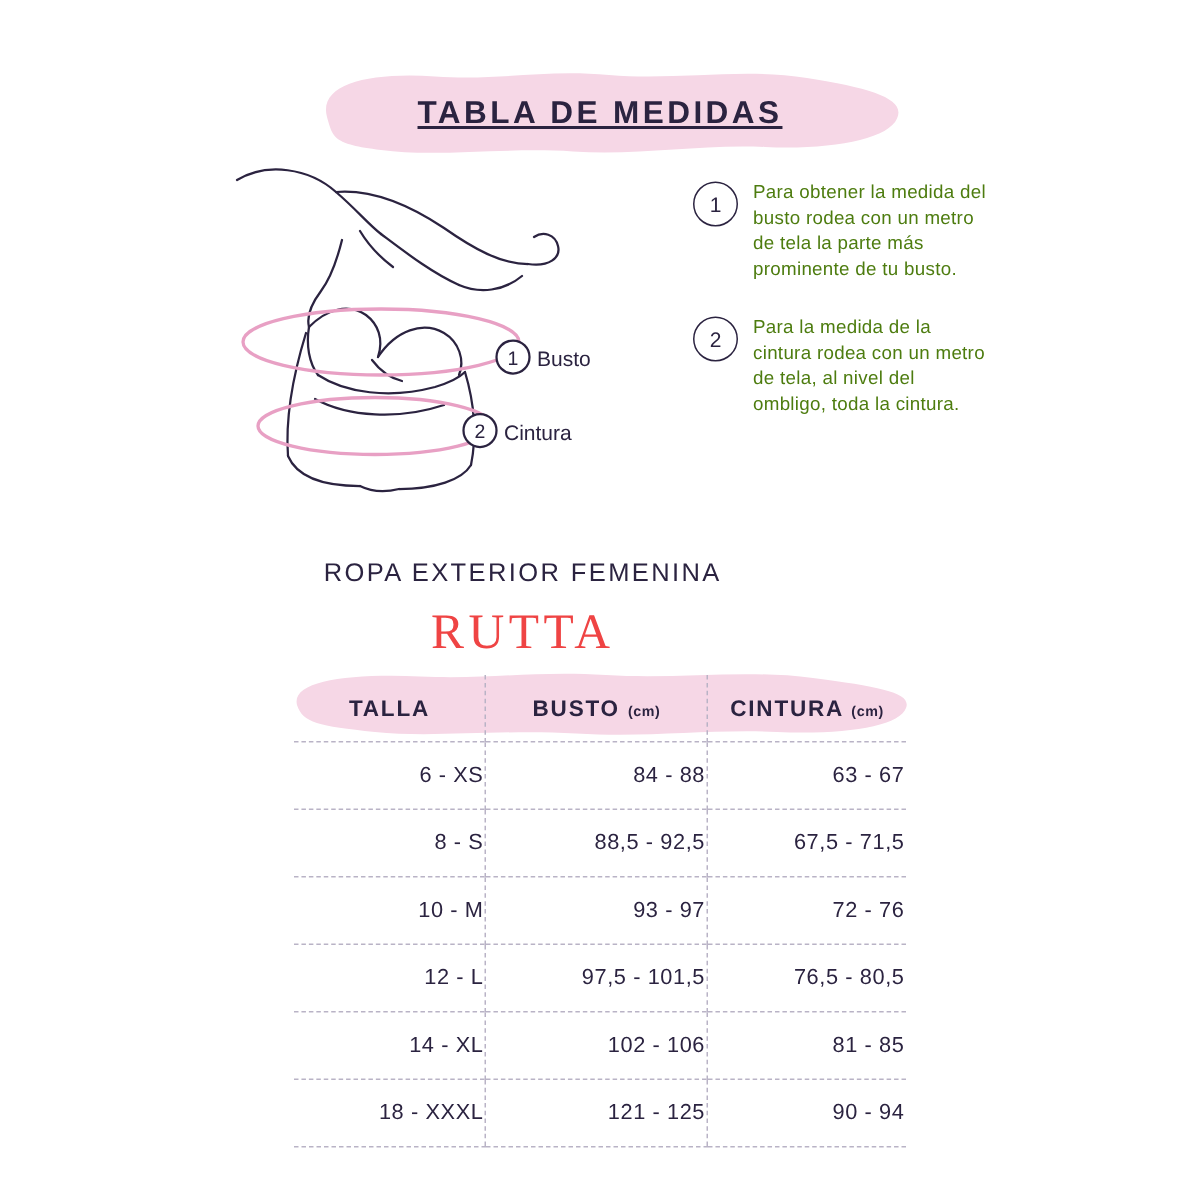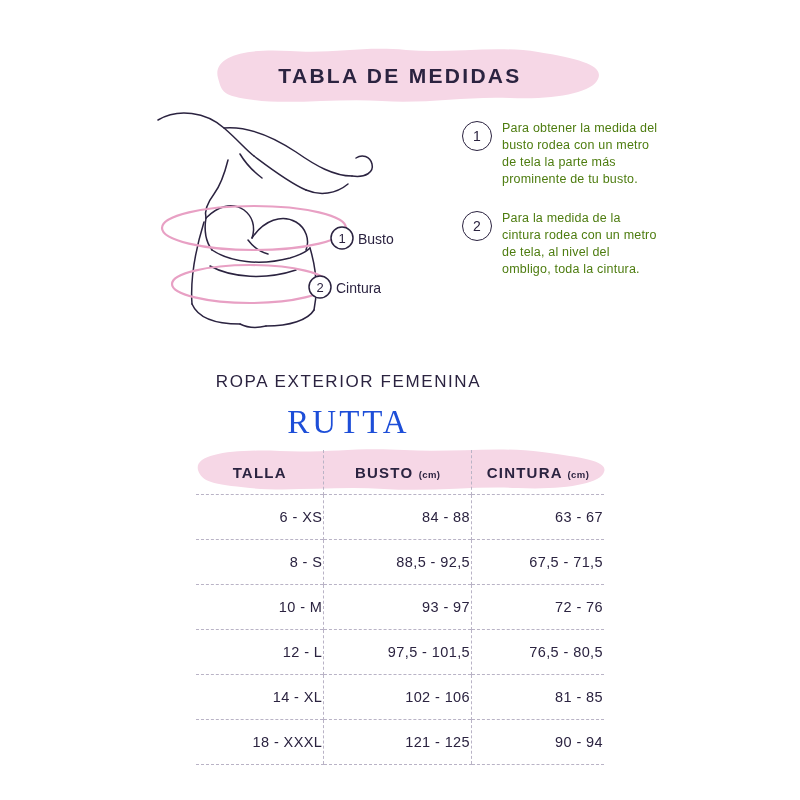--- a/index.html
+++ b/index.html
@@ -27,20 +27,21 @@
     align-items: center;
     justify-content: center;
   }
   .title-blob {
     position: relative;
     width: 412px;
     height: 56px;
     display: flex;
     align-items: center;
     justify-content: center;
+    text-decoration: underline;
   }
   .title-blob svg {
     position: absolute;
     left: 0;
     top: 0;
   }
   .title-text {
     position: relative;
     font-size: 21px;
     letter-spacing: 2.3px;
@@ -102,21 +103,21 @@
   .brand-sub {
     font-size: 17px;
     letter-spacing: 1.6px;
     color: #2b2340;
   }
   .brand-name {
     margin-top: 12px;
     font-family: "Liberation Serif", serif;
     font-size: 33px;
     letter-spacing: 3px;
-    color: #1d4ed8;
+    color: #ef4444;
   }
 
   
   .table-wrap {
     position: absolute;
     left: 196px;
     top: 450px;
     width: 408px;
   }
   .head-blob {

